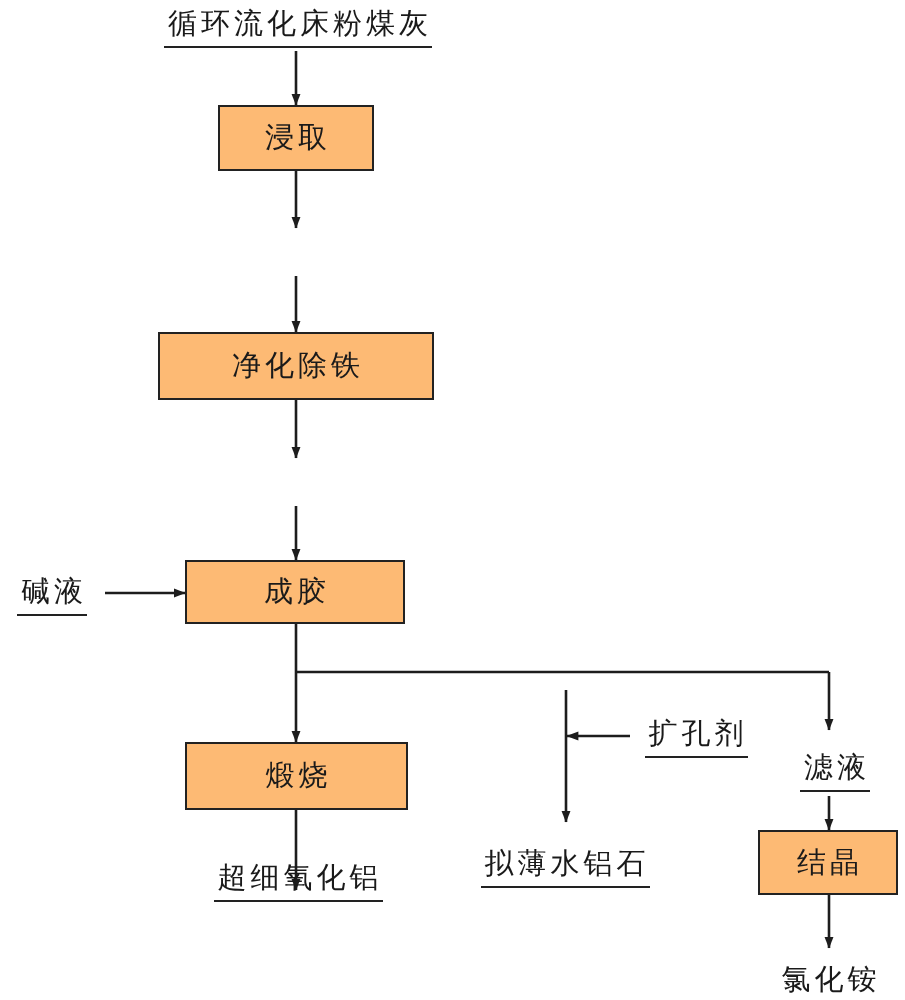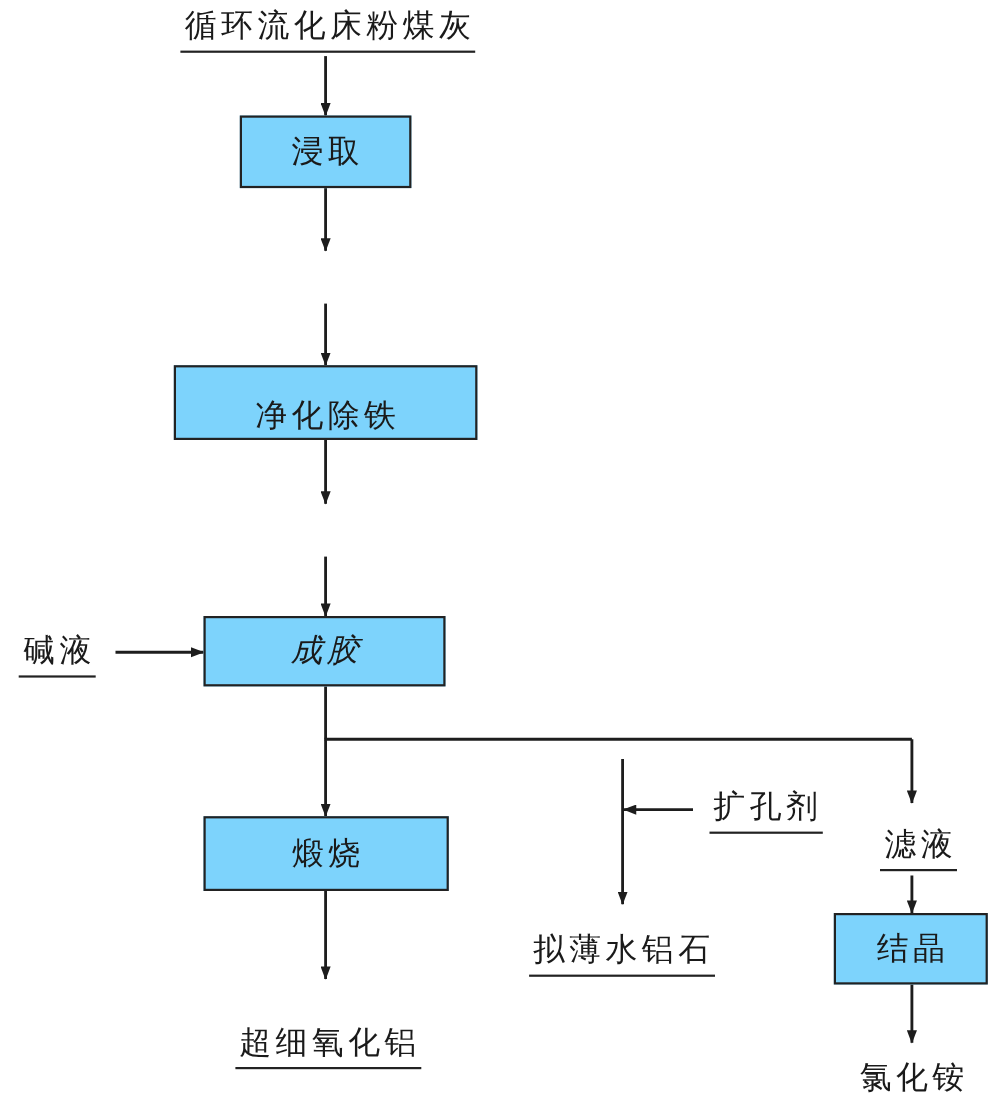--- a/index.html
+++ b/index.html
@@ -30,21 +30,21 @@
     display: flex;
     align-items: center;
     justify-content: center;
     color: #1a1a1a;
     letter-spacing: 4px;
     text-indent: 4px;
     white-space: nowrap;
   }
   .box {
     border: 2px solid #222222;
-    background: #7dd3fc;
+    background: #fdba74;
     font-size: 29px;
   }
   .label {
     font-size: 29px;
     background: transparent;
   }
   .label .txt {
     border-bottom: 2px solid #222222;
     padding-bottom: 2px;
     display: inline-block;
@@ -105,30 +105,30 @@
 
   <div class="node label" style="left:148px; top:4px; width:300px; height:44px;">
     <span class="txt">循环流化床粉煤灰</span>
   </div>
 
   <div class="node box" style="left:218px; top:105px; width:156px; height:66px;">
     <span>浸取</span>
   </div>
 
 
-  <div class="node box" style="left:158px; top:332px; width:276px; height:68px;align-items:flex-end;">
+  <div class="node box" style="left:158px; top:332px; width:276px; height:68px;">
     <span>净化除铁</span>
   </div>
 
 
   <div class="node label" style="left:6px; top:572px; width:92px; height:44px;">
     <span class="txt">碱液</span>
   </div>
 
-  <div class="node box" style="left:185px; top:560px; width:220px; height:64px;font-style:italic;">
+  <div class="node box" style="left:185px; top:560px; width:220px; height:64px;">
     <span>成胶</span>
   </div>
 
   <div class="node label" style="left:637px; top:714px; width:118px; height:44px;">
     <span class="txt">扩孔剂</span>
   </div>
 
   <div class="node label" style="left:790px; top:748px; width:90px; height:44px;align-items:flex-end;">
     <span class="txt">滤液</span>
   </div>
@@ -138,21 +138,21 @@
   </div>
 
   <div class="node label" style="left:470px; top:844px; width:190px; height:44px;">
     <span class="txt">拟薄水铝石</span>
   </div>
 
   <div class="node box" style="left:758px; top:830px; width:140px; height:65px;">
     <span>结晶</span>
   </div>
 
-  <div class="node label" style="left:203px; top:928px; width:190px; height:44px;">
+  <div class="node label" style="left:203px; top:858px; width:190px; height:44px;">
     <span class="txt">超细氧化铝</span>
   </div>
 
   <div class="node label" style="left:767px; top:960px; width:124px; height:44px;">
     <span class="txt">氯化铵</span>
   </div>
 
 </div>
 
 </body></html>

